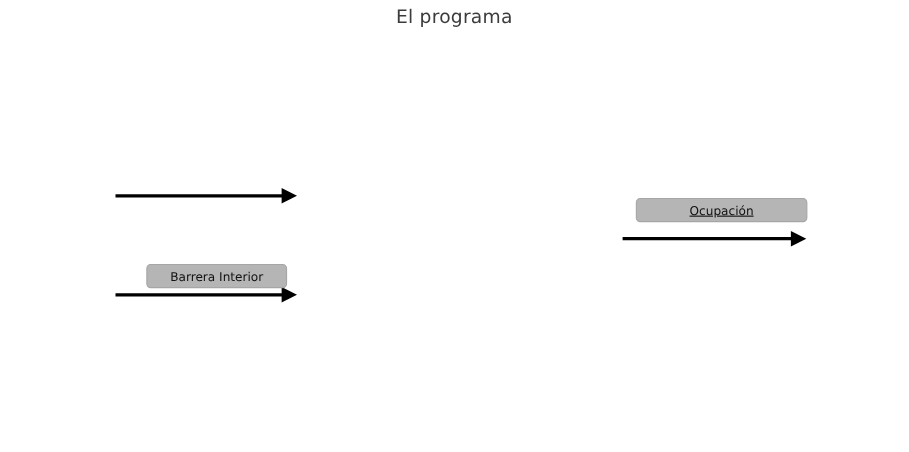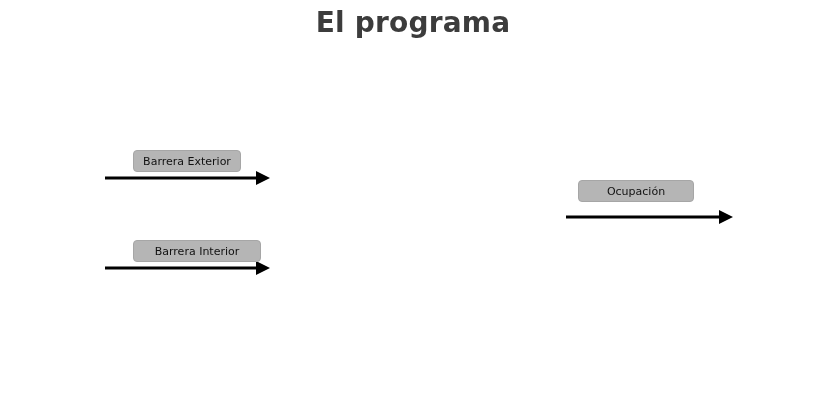--- a/index.html
+++ b/index.html
@@ -13,22 +13,22 @@
     background: #ffffff;
     overflow: hidden;
   }
 
   .slide-title {
     position: absolute;
     top: 6px;
     left: 0;
     width: 100%;
     text-align: center;
-    font-size: 28px;
-    font-weight: 700;
+    font-size: 17px;
+    font-weight: 400;
     color: #3c3c3c;
     letter-spacing: 0.2px;
   }
 
   .process-box {
     position: absolute;
     left: 270px;
     top: 150px;
     width: 296px;
     height: 145px;
@@ -53,21 +53,21 @@
     display: flex;
     align-items: center;
     justify-content: center;
     font-size: 11px;
     color: #111111;
     height: 22px;
   }
 
   .tag-barrera-exterior { left: 133px; top: 150px; width: 108px; }
   .tag-barrera-interior { left: 133px; top: 240px; width: 128px; }
-  .tag-ocupacion        { left: 578px; top: 180px; width: 116px; }
+  .tag-ocupacion        { left: 578px; top: 180px; width: 156px; text-decoration: underline; }
 
   .arrows-layer {
     position: absolute;
     left: 0;
     top: 0;
     width: 826px;
     height: 411px;
     pointer-events: none;
   }
 </style>
@@ -86,23 +86,20 @@
     <g>
       <line x1="105" y1="268" x2="257" y2="268" stroke="#000000" stroke-width="3"></line>
       <polygon points="270,268 256,261 256,275" fill="#000000"></polygon>
     </g>
     <g>
       <line x1="566" y1="217" x2="720" y2="217" stroke="#000000" stroke-width="3"></line>
       <polygon points="733,217 719,210 719,224" fill="#000000"></polygon>
     </g>
   </svg>
 
-  <div class="tag tag-barrera-exterior">
-    <span>Barrera Exterior</span>
-  </div>
 
   <div class="tag tag-barrera-interior">
     <span>Barrera Interior</span>
   </div>
 
 
   <div class="tag tag-ocupacion">
     <span>Ocupación</span>
   </div>
 

